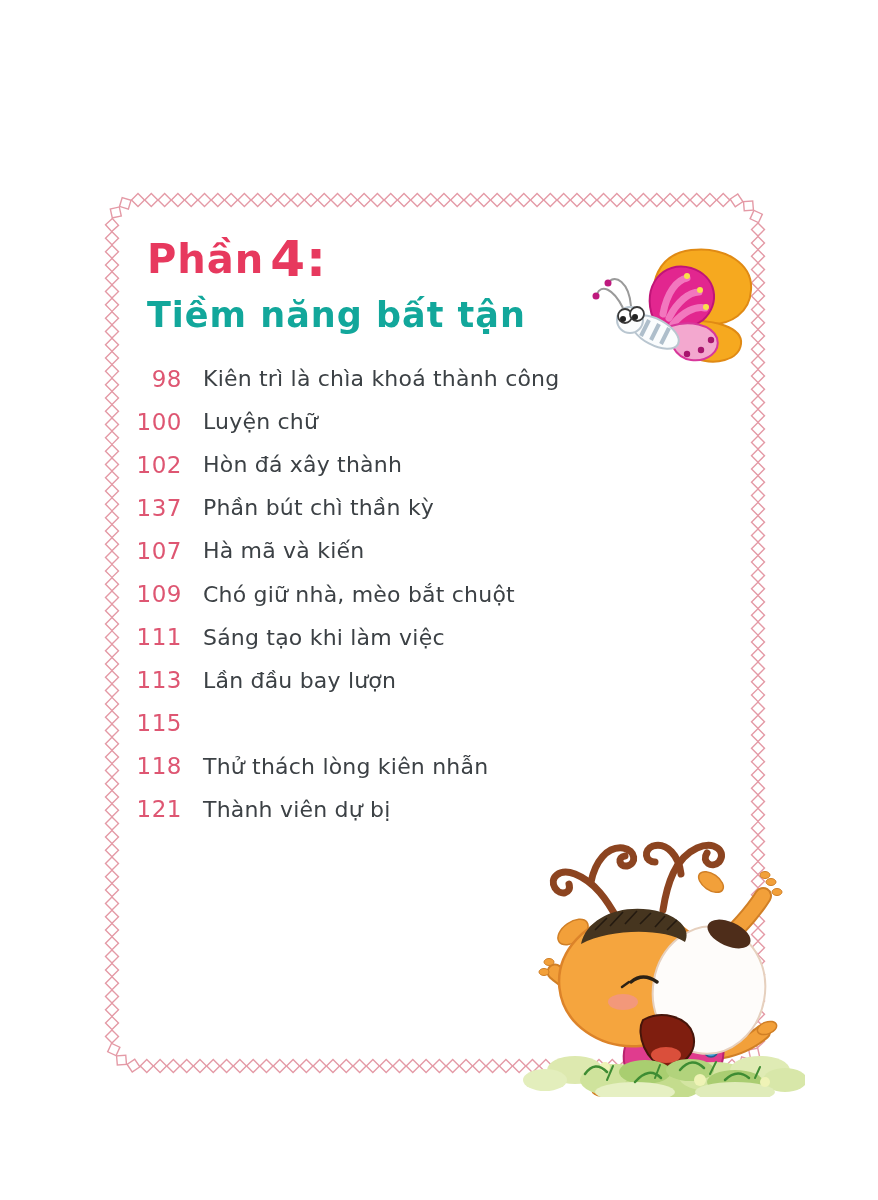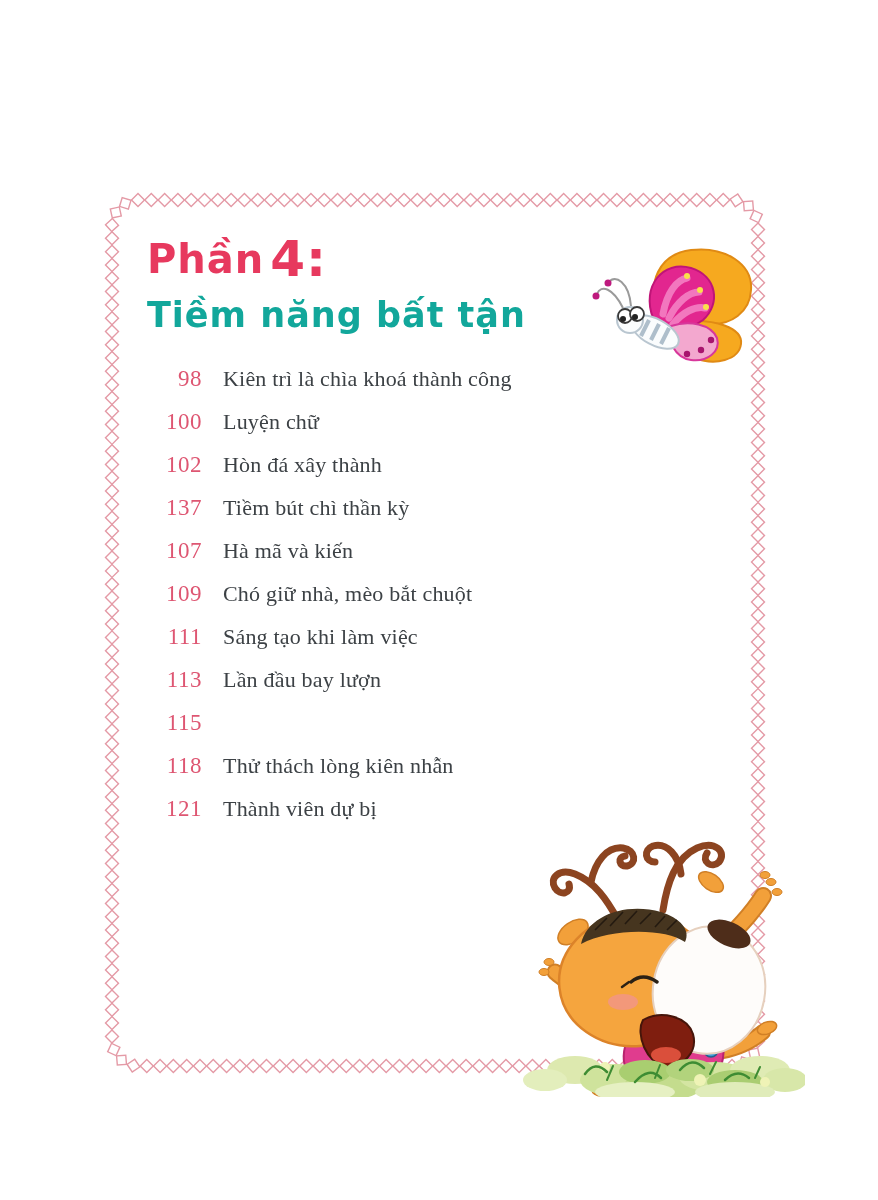--- a/index.html
+++ b/index.html
@@ -14,21 +14,21 @@
   .header{position:absolute;left:147px;top:232px;}
   .part-label{
     color:var(--heading-pink,#E7395E);
     font-weight:bold;font-size:40px;letter-spacing:1px;line-height:1.1;
   }
   .part-number{font-size:50px;margin-left:6px;vertical-align:-3px;}
   .part-title{
     color:var(--heading-teal,#12A79B);
     font-weight:bold;font-size:35px;letter-spacing:1px;margin-top:8px;
   }
-  .toc{position:absolute;left:156px;top:357px;font-family:Liberation Serif, serif;}
+  .toc{position:absolute;left:136px;top:357px;}
   .toc-row{display:flex;align-items:center;height:43.1px;}
   .toc-page{
     width:46px;text-align:right;flex:0 0 46px;
     color:var(--number-pink,#DE5672);
     font-size:23px;letter-spacing:0.5px;
   }
   .toc-title{
     margin-left:21px;
     color:var(--toc-text,#3C4145);
     font-size:22px;letter-spacing:0.2px;white-space:nowrap;text-align:center;
@@ -284,21 +284,21 @@
     <div class="toc-row">
       <span class="toc-page">100</span>
       <span class="toc-title">Luyện chữ</span>
     </div>
     <div class="toc-row">
       <span class="toc-page">102</span>
       <span class="toc-title">Hòn đá xây thành</span>
     </div>
     <div class="toc-row">
       <span class="toc-page">137</span>
-      <span class="toc-title">Tiềm bút chì thần kỳ</span>
+      <span class="toc-title">Phần bút chì thần kỳ</span>
     </div>
     <div class="toc-row">
       <span class="toc-page">107</span>
       <span class="toc-title">Hà mã và kiến</span>
     </div>
     <div class="toc-row">
       <span class="toc-page">109</span>
       <span class="toc-title">Chó giữ nhà, mèo bắt chuột</span>
     </div>
     <div class="toc-row">

